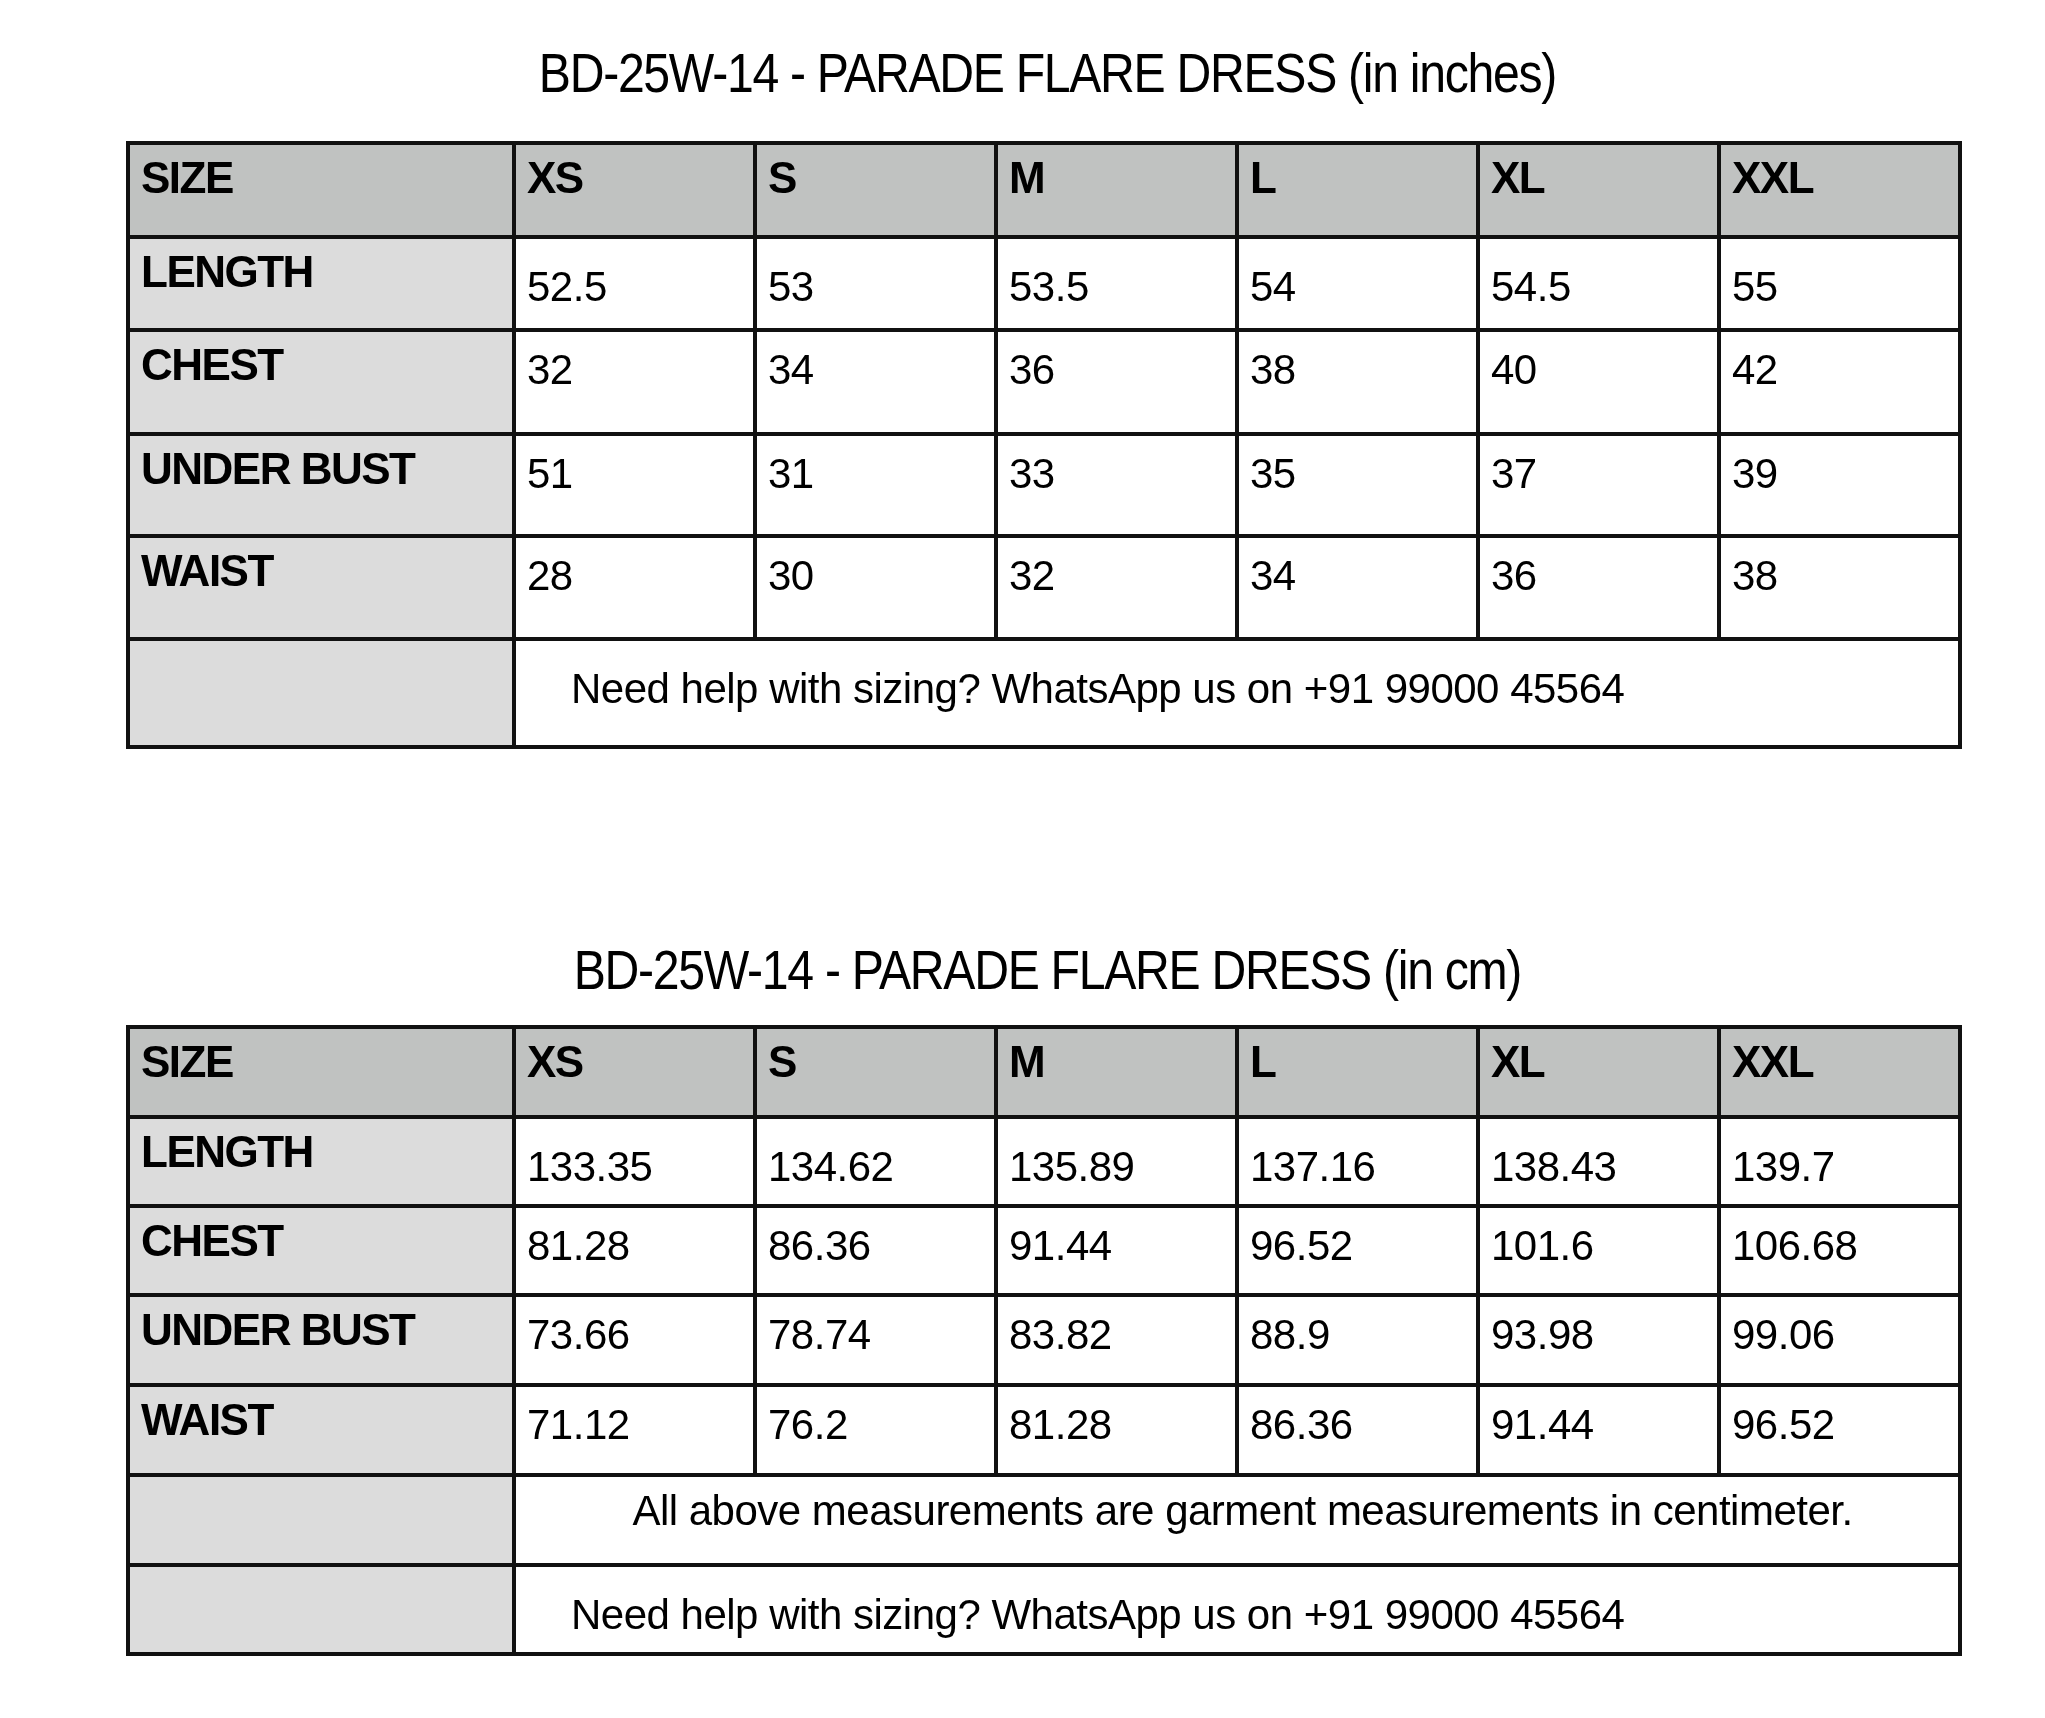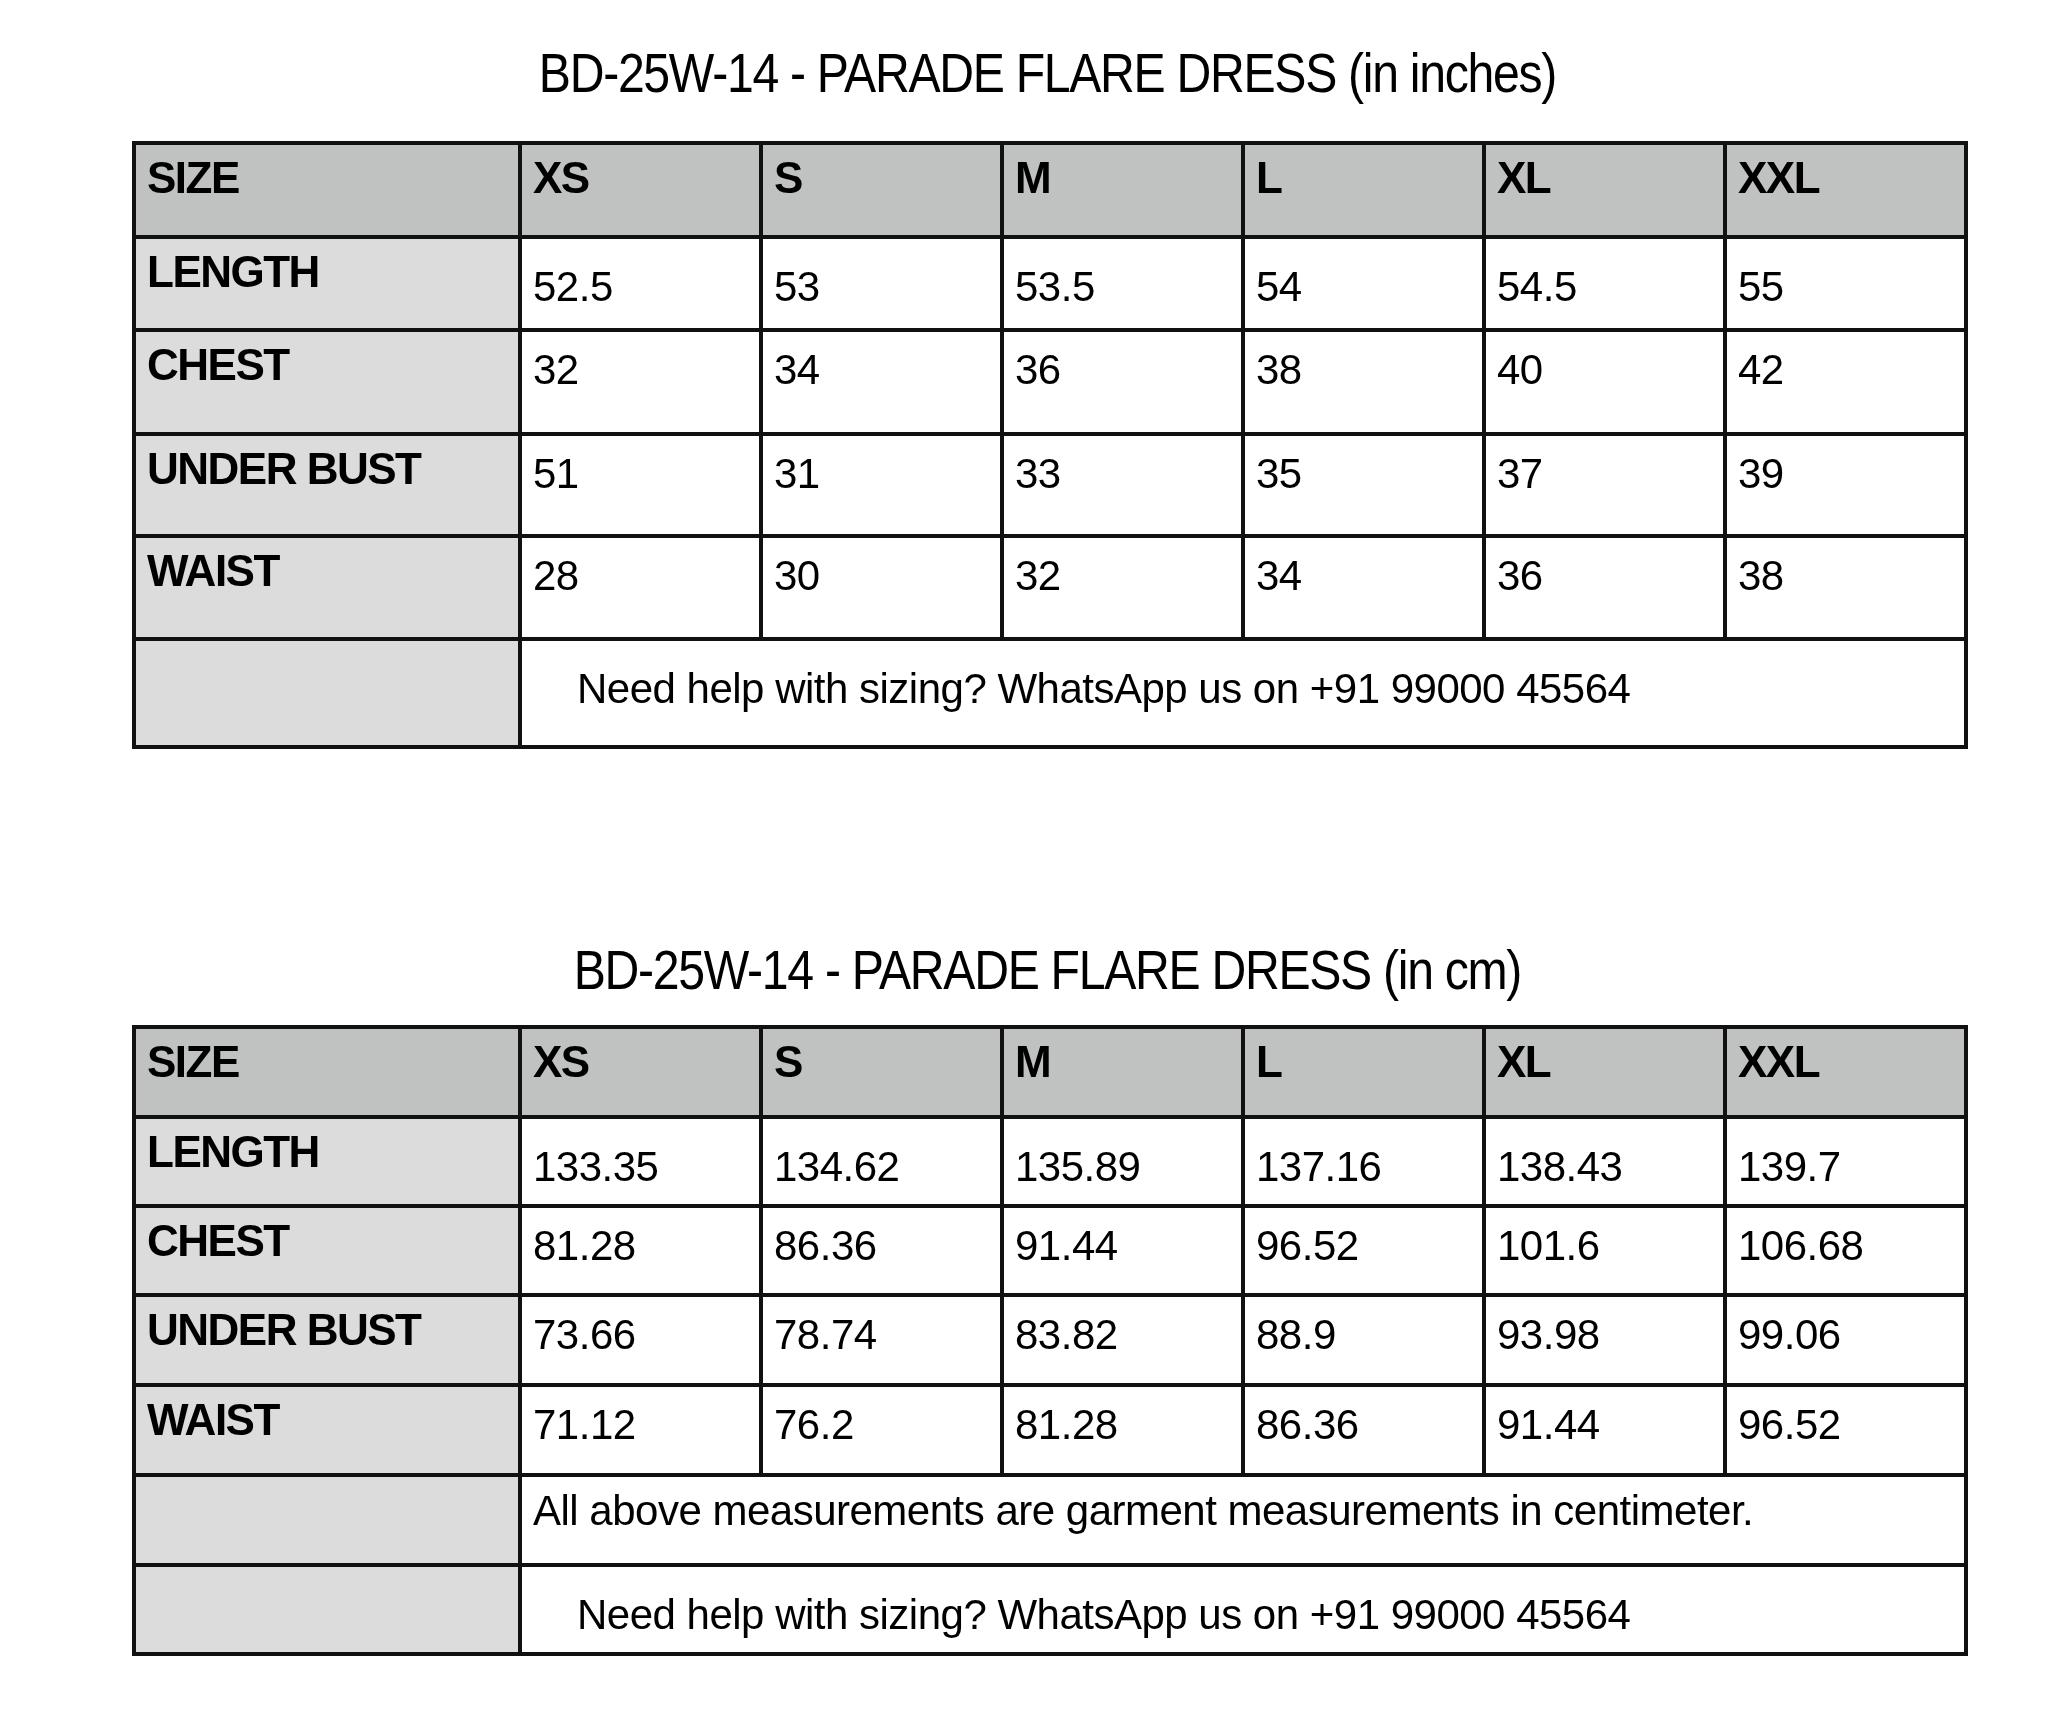--- a/index.html
+++ b/index.html
@@ -1,21 +1,21 @@
 <!DOCTYPE html>
 <html><head>
 <meta charset="utf-8">
 <style>
   html, body { margin: 0; padding: 0; background: #ffffff; }
   body { width: 2045px; height: 1718px; position: relative; overflow: hidden;
          font-family: "Liberation Sans", "DejaVu Sans", sans-serif; color: #000; }
   .title { position: absolute; left: 0; width: 2095px; text-align: center;
            font-size: 56px; font-weight: normal; letter-spacing: -1.5px;
            transform: scaleX(0.86); transform-origin: 1047px 0; white-space: nowrap; }
-  .size-table { position: absolute; left: 132px; width: 1831px;
+  .size-table { position: absolute; left: 126px; width: 1831px;
                 border-collapse: collapse; table-layout: fixed; }
   .size-table td { border: 4px solid #111; padding: 0; vertical-align: top;
                    overflow: hidden; white-space: nowrap; }
   .size-table .hdr td { background: #c0c2c1; }
   .size-table td.label { background: #dcdcdc; }
   .cell-text { display: block; padding-left: 11px; letter-spacing: -0.5px; }
   .hdr .cell-text { font-weight: bold; font-size: 44px; padding-top: 8px; letter-spacing: -1.5px; }
   td.label .cell-text { font-weight: bold; font-size: 44px; padding-top: 8px; letter-spacing: -1.5px; }
   td.val .cell-text { font-size: 42px; padding-top: 14px; }
   tr.first-data td.val .cell-text { padding-top: 24px; }
@@ -285,21 +285,21 @@
     <td class="val">
           <span class="cell-text">86.36</span>
         </td>
     <td class="val">
           <span class="cell-text">91.44</span>
         </td>
     <td class="val">
           <span class="cell-text">96.52</span>
         </td>
   </tr>
-  <tr style="height:90px;">
+  <tr style="height:90px;text-align:center;">
     <td class="label"></td>
     <td class="note" colspan="6">
           <span class="cell-text">All above measurements are garment measurements in centimeter.</span>
         </td>
   </tr>
   <tr class="note2" style="height:89px;">
     <td class="label"></td>
     <td class="note" colspan="6">
           <span class="cell-text">Need help with sizing? WhatsApp us on +91 99000 45564</span>
         </td>

